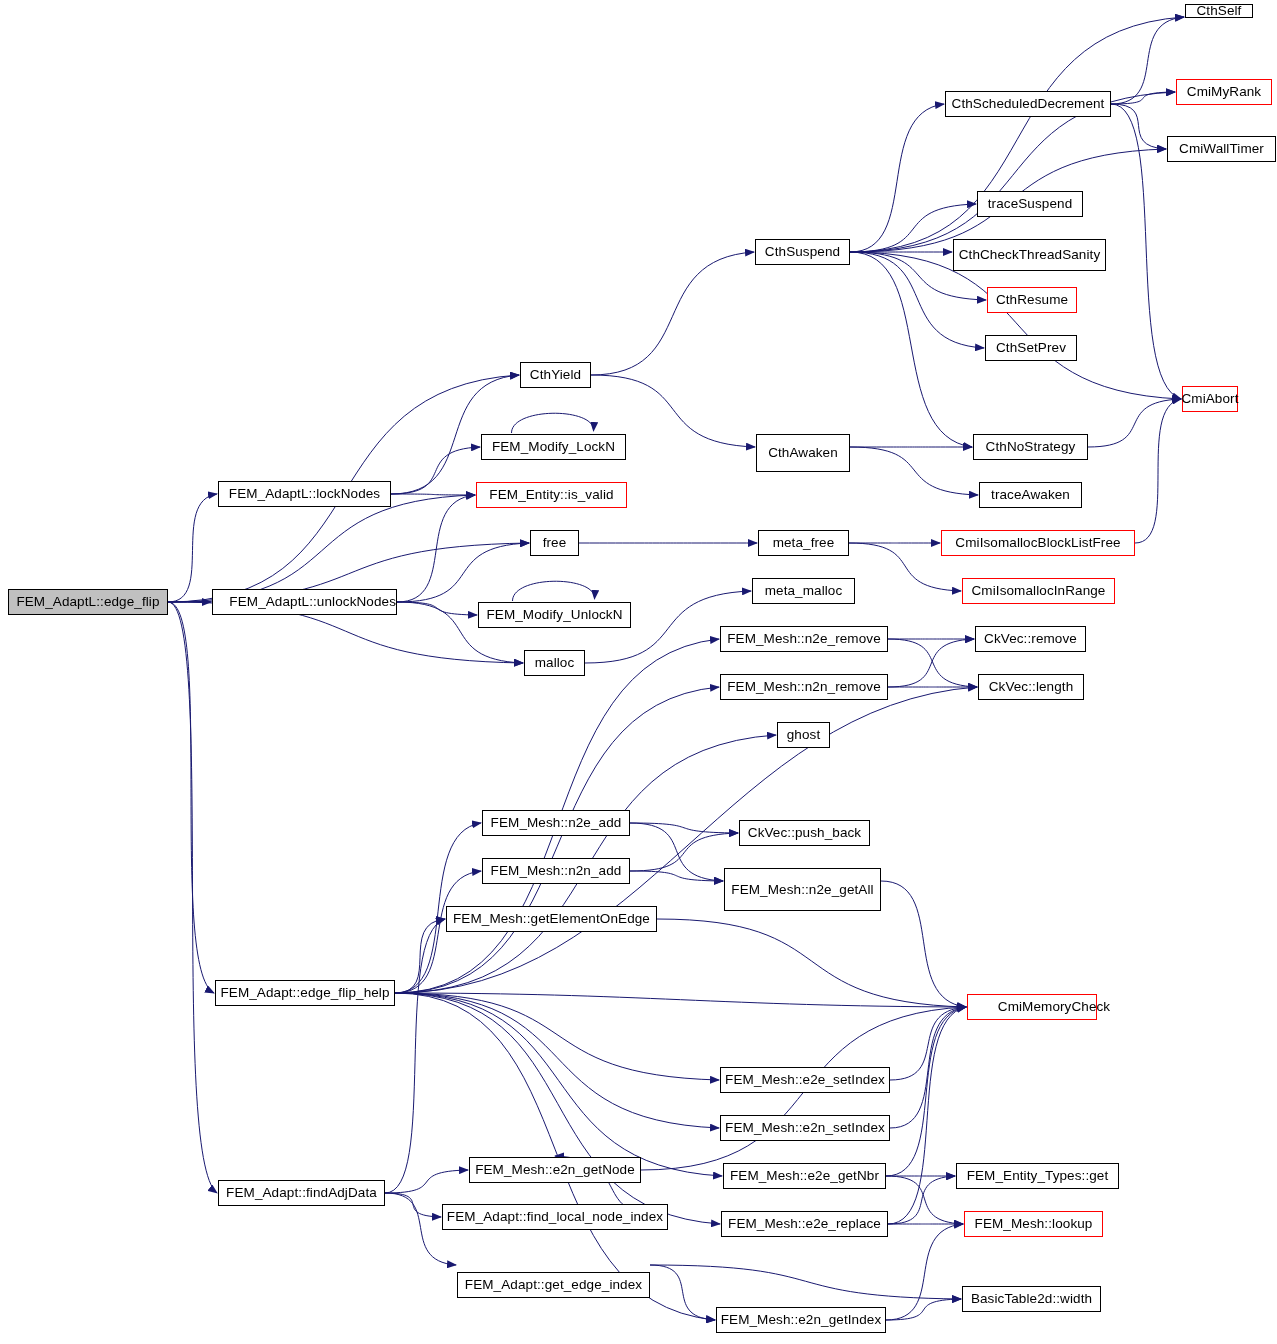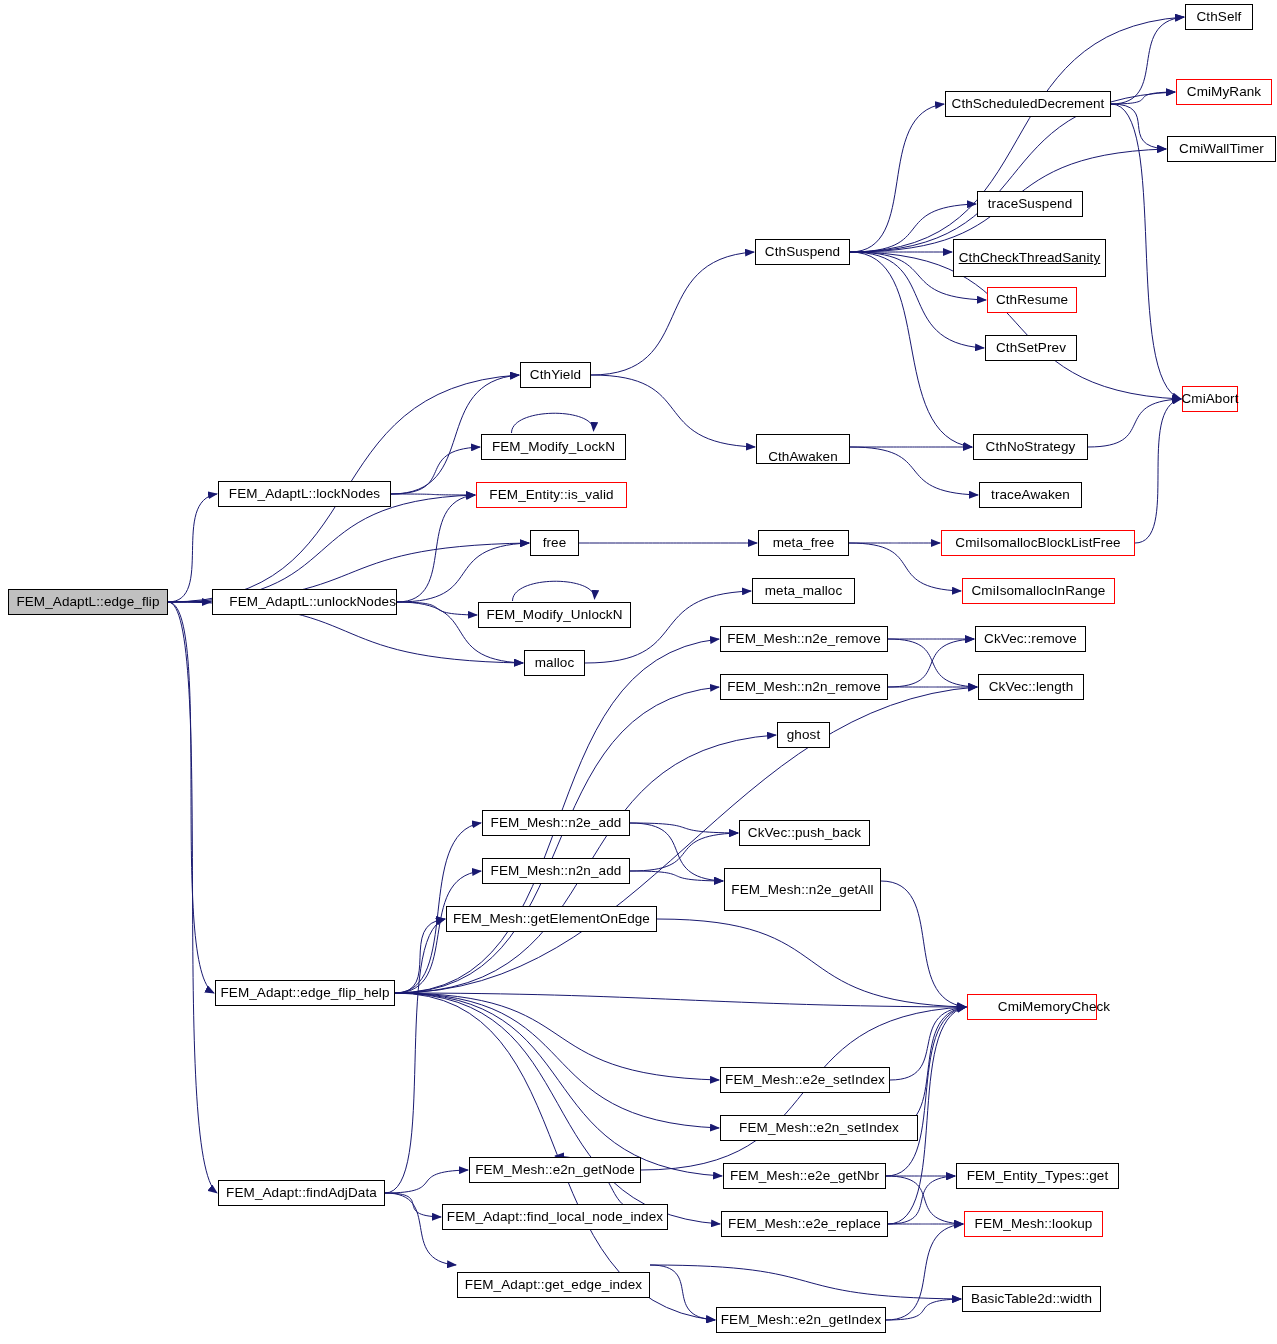--- a/index.html
+++ b/index.html
@@ -186,21 +186,21 @@
     </div>
     <div class="node" style="left: 442px; top: 1204px; width: 226px; height: 26px;">
       <span>FEM_Adapt::find_local_node_index</span>
     </div>
     <div class="node" style="left: 457px; top: 1252px; width: 193px; height: 26px; margin-top: 20px;">
       <span>FEM_Adapt::get_edge_index</span>
     </div>
     <div class="node" style="left: 755px; top: 239px; width: 95px; height: 26px;">
       <span>CthSuspend</span>
     </div>
-    <div class="node" style="left: 756px; top: 434px; width: 94px; height: 30px; align-items: flex-end;">
+    <div class="node" style="left: 756px; top: 434px; width: 94px; height: 38px;">
       <span>CthAwaken</span>
     </div>
     <div class="node" style="left: 758px; top: 530px; width: 91px; height: 26px;">
       <span>meta_free</span>
     </div>
     <div class="node" style="left: 752px; top: 578px; width: 103px; height: 26px;">
       <span>meta_malloc</span>
     </div>
     <div class="node" style="left: 720px; top: 626px; width: 168px; height: 26px;">
       <span>FEM_Mesh::n2e_remove</span>
@@ -213,39 +213,39 @@
     </div>
     <div class="node" style="left: 739px; top: 820px; width: 131px; height: 26px;">
       <span>CkVec::push_back</span>
     </div>
     <div class="node" style="left: 724px; top: 868px; width: 157px; height: 43px;">
       <span>FEM_Mesh::n2e_getAll</span>
     </div>
     <div class="node" style="left: 720px; top: 1067px; width: 170px; height: 26px;">
       <span>FEM_Mesh::e2e_setIndex</span>
     </div>
-    <div class="node" style="left: 720px; top: 1115px; width: 198px; height: 26px;">
+    <div class="node" style="left: 720px; top: 1115px; width: 170px; height: 26px;">
       <span>FEM_Mesh::e2n_setIndex</span>
     </div>
     <div class="node" style="left: 723px; top: 1163px; width: 163px; height: 26px;">
       <span>FEM_Mesh::e2e_getNbr</span>
     </div>
     <div class="node" style="left: 721px; top: 1211px; width: 167px; height: 26px; text-align: center;">
       <span>FEM_Mesh::e2e_replace</span>
     </div>
     <div class="node" style="left: 716px; top: 1307px; width: 170px; height: 26px;">
       <span>FEM_Mesh::e2n_getIndex</span>
     </div>
     <div class="node" style="left: 945px; top: 91px; width: 166px; height: 26px;">
       <span>CthScheduledDecrement</span>
     </div>
     <div class="node" style="left: 977px; top: 191px; width: 106px; height: 26px;">
       <span>traceSuspend</span>
     </div>
-    <div class="node" style="left: 953px; top: 239px; width: 153px; height: 38px; text-decoration: underline;">
+    <div class="node" style="left: 953px; top: 239px; width: 153px; height: 32px;">
       <span>CthCheckThreadSanity</span>
     </div>
     <div class="node red" style="left: 987px; top: 287px; width: 90px; height: 26px;">
       <span>CthResume</span>
     </div>
     <div class="node" style="left: 985px; top: 335px; width: 92px; height: 26px;">
       <span>CthSetPrev</span>
     </div>
     <div class="node" style="left: 973px; top: 434px; width: 115px; height: 26px;">
       <span>CthNoStrategy</span>
@@ -270,21 +270,21 @@
     </div>
     <div class="node" style="left: 956px; top: 1163px; width: 163px; height: 26px;">
       <span>FEM_Entity_Types::get</span>
     </div>
     <div class="node red" style="left: 964px; top: 1211px; width: 139px; height: 26px;">
       <span>FEM_Mesh::lookup</span>
     </div>
     <div class="node" style="left: 962px; top: 1286px; width: 139px; height: 26px;">
       <span>BasicTable2d::width</span>
     </div>
-    <div class="node" style="left: 1185px; top: 4px; width: 68px; height: 26px;">
+    <div class="node" style="left: 1185px; top: 4px; width: 68px; height: 14px;">
       <span>CthSelf</span>
     </div>
     <div class="node red" style="left: 1176px; top: 79px; width: 96px; height: 26px;">
       <span>CmiMyRank</span>
     </div>
     <div class="node" style="left: 1167px; top: 136px; width: 109px; height: 26px;">
       <span>CmiWallTimer</span>
     </div>
     <div class="node red" style="left: 1182px; top: 386px; width: 56px; height: 26px;">
       <span>CmiAbort</span>

